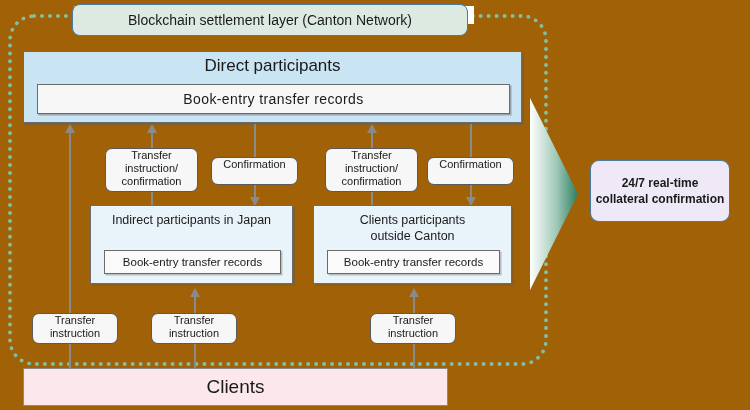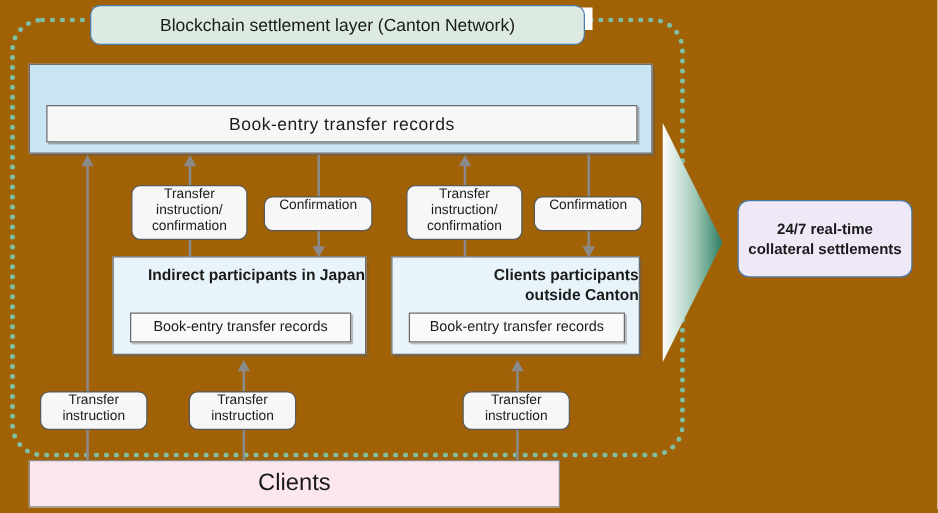--- a/index.html
+++ b/index.html
@@ -49,22 +49,22 @@
     box-sizing:border-box;display:flex;align-items:flex-start;justify-content:center;
     text-align:center;font-size:11px;line-height:1.18;color:#1a1a1a;
   }
 
   
   .indirect{
     position:absolute;background:#e8f4fa;border:1.5px solid #6b6b6b;box-sizing:border-box;
     box-shadow:2px 2px 0 rgba(90,90,90,.35);
   }
   .indirect-title{
-    position:absolute;left:0;top:7px;width:100%;text-align:right;
-    font-size:12.5px;line-height:1.25;color:#1a1a1a;font-weight:bold;
+    position:absolute;left:0;top:7px;width:100%;text-align:center;
+    font-size:12.5px;line-height:1.25;color:#1a1a1a;
   }
   .indirect-inner{
     position:absolute;background:#fafafa;border:1.5px solid #6b6b6b;box-sizing:border-box;
     display:flex;align-items:center;justify-content:center;
     font-size:11.5px;color:#1a1a1a;
     box-shadow:1.5px 1.5px 0 rgba(90,90,90,.35);
   }
 
   
   .clients-box{
@@ -94,20 +94,21 @@
 <body>
 
 <div id="stage">
 
   <div class="dotted-zone"></div>
   <div class="zone-mask"></div>
 
   <div class="header-pill">Blockchain settlement layer (Canton Network)</div>
 
   <div class="direct-box">
+    <div class="direct-title">Direct participants</div>
     <div class="direct-inner">Book-entry transfer records</div>
   </div>
 
   <div class="vline" style="left:69px;top:132px;height:236px;"></div>
   <div class="arrow-up" style="left:64.5px;top:124px;"></div>
 
   <div class="vline" style="left:151px;top:132px;height:22px;"></div>
   <div class="arrow-up" style="left:146.5px;top:124px;"></div>
 
   <div class="pill" style="left:105px;top:148px;width:93px;height:44px;">
@@ -190,17 +191,17 @@
         <stop offset="55%" stop-color="#9fc9b7"></stop>
         <stop offset="100%" stop-color="#2f7d62"></stop>
       </linearGradient>
     </defs>
     <polygon points="0,0 48,96 0,192" fill="url(#gArrow)"></polygon>
   </svg>
 
   <div class="outcome-box">
     <span>
       <span>24/7 real-time</span><br>
-      <span>collateral settlements</span>
+      <span>collateral confirmation</span>
     </span>
   </div>
 
 </div>
 
 </body></html>

